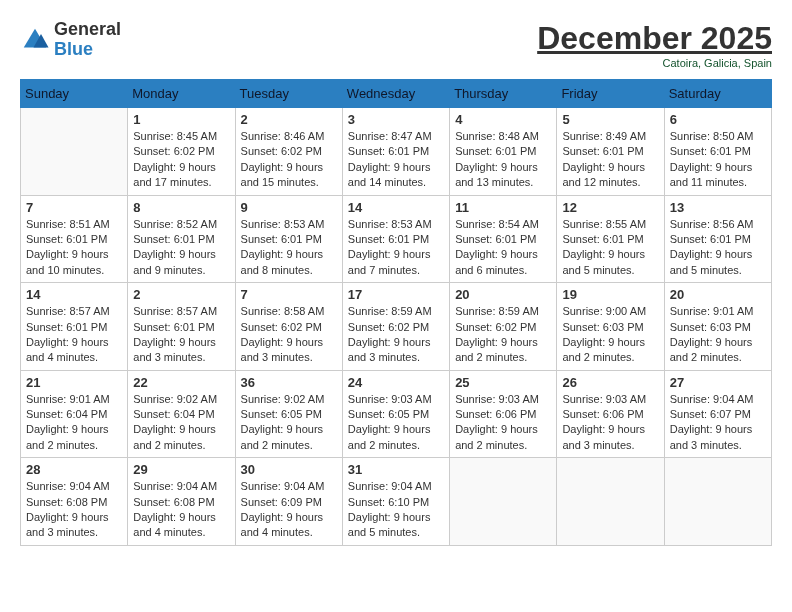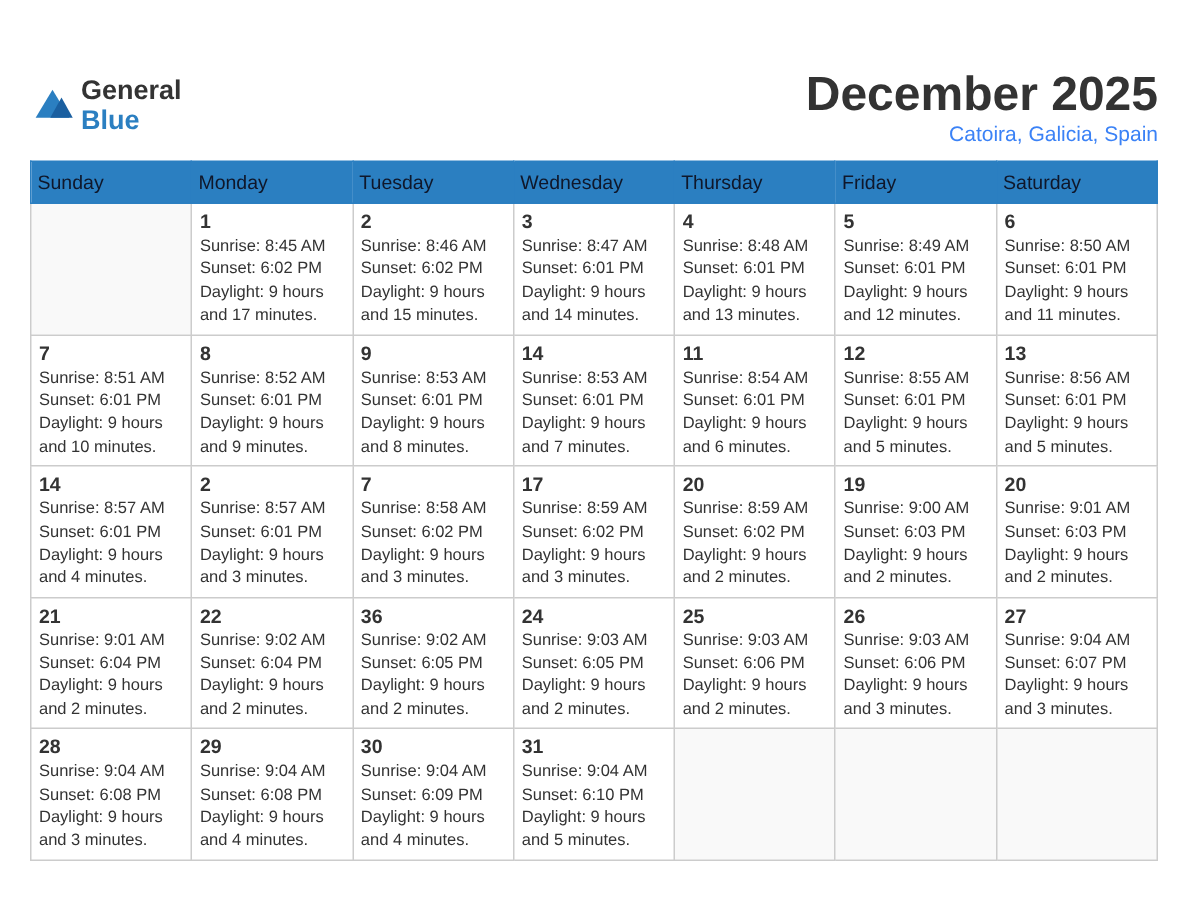--- a/index.html
+++ b/index.html
@@ -6,23 +6,22 @@
     body {
       font-family: Arial, sans-serif;
       background: #fff;
       width: 792px;
       min-height: 612px;
       padding: 20px;
     }
     .header-section {
       display: flex;
       justify-content: space-between;
-      align-items: center;
+      align-items: flex-start;
       margin-bottom: 10px;
-      margin-top: 24px;
     }
     .logo {
       display: flex;
       align-items: center;
       gap: 4px;
     }
     .logo-text {
       font-size: 18px;
       font-weight: bold;
       line-height: 1.1;
@@ -33,24 +32,25 @@
       width: 30px;
       height: 30px;
     }
     .title-section {
       text-align: right;
     }
     .month-year {
       font-size: 32px;
       font-weight: bold;
       color: #333;
+      text-decoration: underline;
     }
     .location {
-      font-size: 14px;
-      color: #3b82f6;
+      font-size: 11px;
+      color: #14532d;
     }
     .calendar {
       width: 100%;
       border-collapse: collapse;
       font-size: 11px;
     }
     .calendar th {
       background-color: #2b7fc1;
       color: #0f172a;
       padding: 6px 4px;

